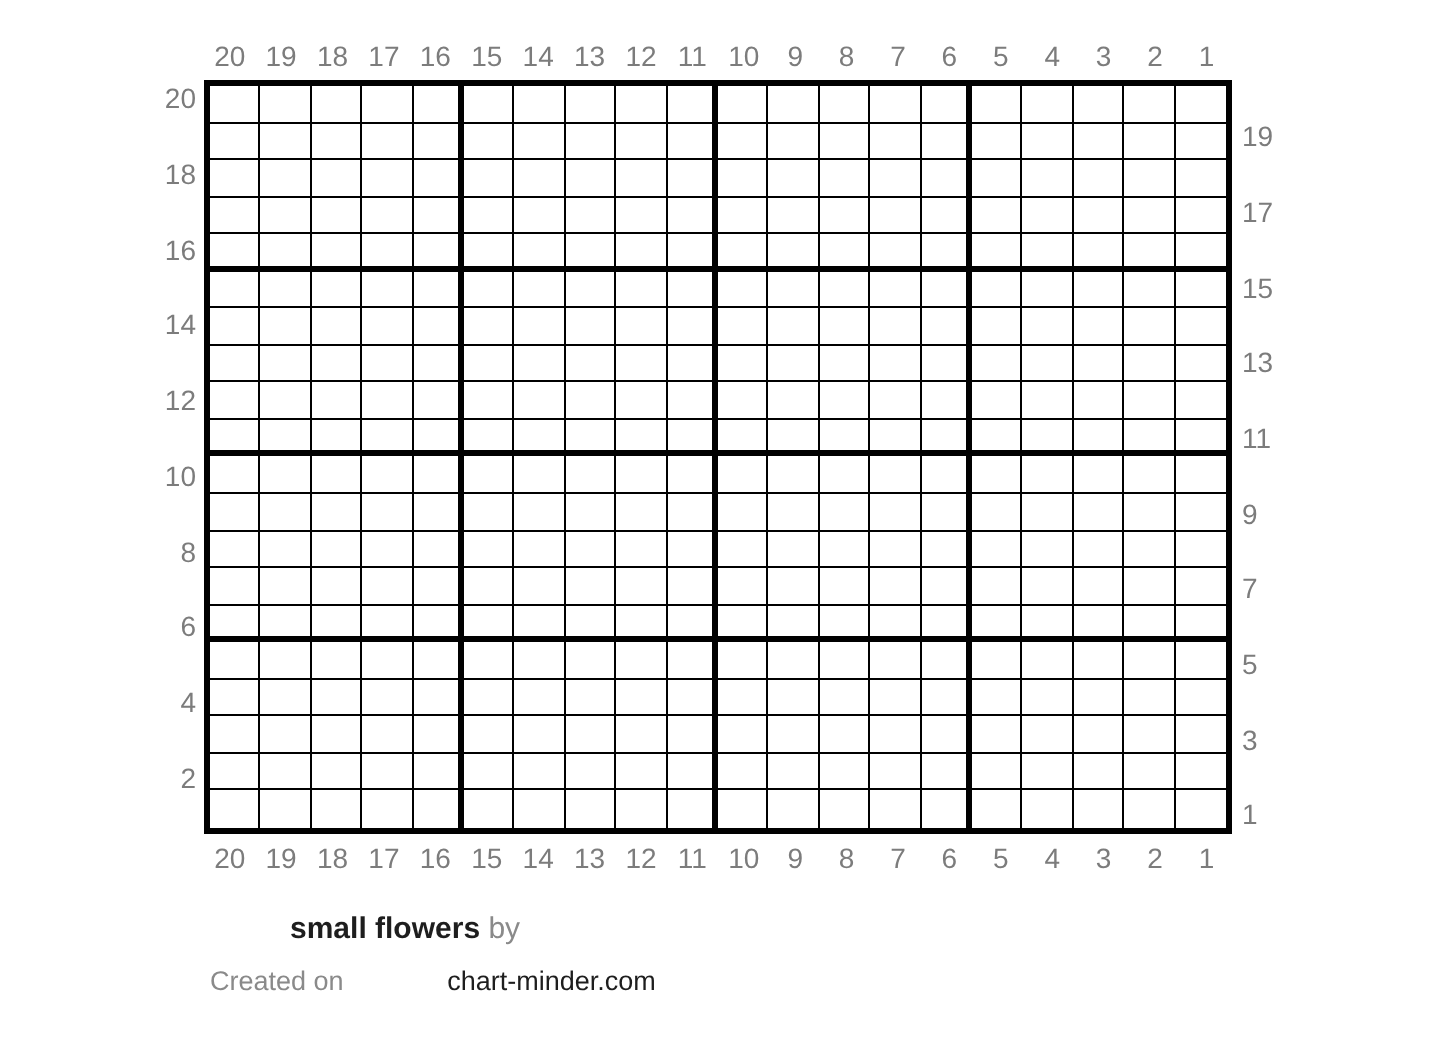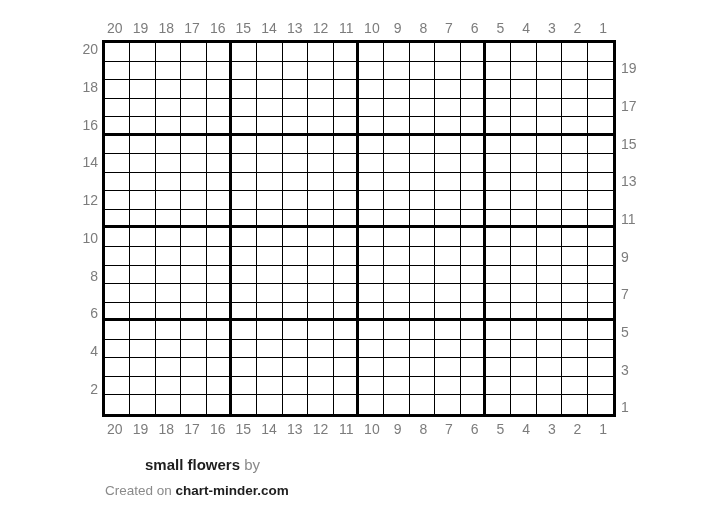--- a/index.html
+++ b/index.html
@@ -39,21 +39,21 @@
   #right-labels .side-slot{justify-content:flex-start;}
   .title-line{
     position:absolute;left:105px;top:456px;font-size:15px;
     color:var(--muted-color,#7c7c7c);
   }
   .title-line .title{font-weight:bold;color:var(--dark-color,#1e1e1e);margin-left:40px;}
   .footer-line{
     position:absolute;left:105px;top:483px;font-size:13.5px;
     color:var(--muted-color,#8a8a8a);
   }
-  .footer-line .site{font-weight:bold;color:var(--dark-color,#222222);}
+  .footer-line .site{font-weight:normal;color:var(--dark-color,#222222);margin-left:48px;}
 </style>
 </head>
 <body>
 
 <div class="canvas">
 
   <div class="axis-row" id="top-labels">
       <span>20</span>
       <span>19</span>
       <span>18</span>

